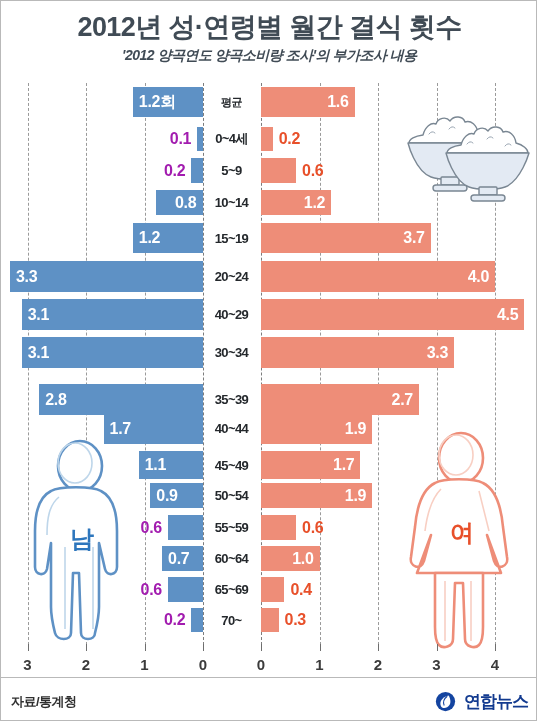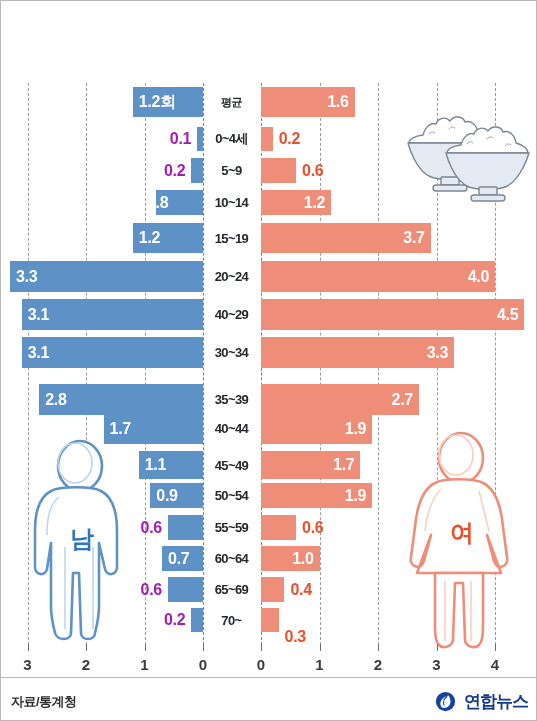--- a/index.html
+++ b/index.html
@@ -90,20 +90,24 @@
   .deco{position:absolute;}
   #bowls{left:404px;top:108px;width:128px;height:96px;}
   #male-fig{left:24px;top:438px;width:120px;height:216px;}
   #female-fig{left:404px;top:430px;width:116px;height:224px;}
 </style>
 </head>
 <body>
 
 <div id="infographic">
 
+  <div class="header">
+    <div class="title">2012년 성·연령별 월간 결식 횟수</div>
+    <div class="subtitle">'2012 양곡연도 양곡소비량 조사'의 부가조사 내용</div>
+  </div>
 
   <div class="plot" id="plot">
       <div class="gridline" style="left: 26.5px;"></div>
       <div class="gridline" style="left: 85px;"></div>
       <div class="gridline" style="left: 143.5px;"></div>
       <div class="gridline zero" style="left: 202px;"></div>
       <div class="gridline zero" style="left: 260px;"></div>
       <div class="gridline" style="left: 318.5px;"></div>
       <div class="gridline" style="left: 377px;"></div>
       <div class="gridline" style="left: 435.5px;"></div>
@@ -124,21 +128,21 @@
       </div>
       <div class="row" style="top: 75px; height: 25px;">
         <div class="bar male" style="left: 190.3px; width: 11.7px;"></div>
         <div class="val m outside-male" style="left: 144.3px; width: 40px; justify-content: flex-end;">0.2</div>
         <div class="cat">5~9</div>
         <div class="bar female" style="left: 260px; width: 35.1px;"></div>
         <div class="val f outside-female" style="left: 301.1px; width: 40px; justify-content: flex-start;">0.6</div>
       </div>
       <div class="row" style="top: 107px; height: 25px;">
         <div class="bar male" style="left: 155.2px; width: 46.8px;"></div>
-        <div class="val m inside" style="left: 146px; width: 36.8px;">0.8</div>
+        <div class="val m inside" style="left: 174px; width: 36.8px;">0.8</div>
         <div class="cat">10~14</div>
         <div class="bar female" style="left: 260px; width: 70.2px;"></div>
         <div class="val f inside" style="left: 264px; width: 60.2px;">1.2</div>
       </div>
       <div class="row" style="top: 140px; height: 30px;">
         <div class="bar male" style="left: 131.8px; width: 70.2px;"></div>
         <div class="val m inside" style="left: 137.8px; width: 60.2px;">1.2</div>
         <div class="cat">15~19</div>
         <div class="bar female" style="left: 260px; width: 169.65px;"></div>
         <div class="val f inside" style="left: 264px; width: 159.65px;">3.7</div>
@@ -211,21 +215,21 @@
         <div class="val m outside-male" style="left: 120.9px; width: 40px; justify-content: flex-end;">0.6</div>
         <div class="cat">65~69</div>
         <div class="bar female" style="left: 260px; width: 23.4px;"></div>
         <div class="val f outside-female" style="left: 289.4px; width: 40px; justify-content: flex-start;">0.4</div>
       </div>
       <div class="row" style="top: 525px; height: 24px;">
         <div class="bar male" style="left: 190.3px; width: 11.7px;"></div>
         <div class="val m outside-male" style="left: 144.3px; width: 40px; justify-content: flex-end;">0.2</div>
         <div class="cat">70~</div>
         <div class="bar female" style="left: 260px; width: 17.55px;"></div>
-        <div class="val f outside-female" style="left: 283.55px; width: 40px; justify-content: flex-start; margin-top: 17px;">0.3</div>
+        <div class="val f outside-female" style="left: 283.55px; width: 40px; justify-content: flex-start;">0.3</div>
       </div>
     </div>
 
   <svg class="deco" id="bowls" viewBox="0 0 128 96">
     <g fill="#e3eaf3" stroke="#7a8793" stroke-width="1.4" stroke-linejoin="round">
       <path d="M4 34 C4 30 10 27 18 26 C20 18 26 13 31 15 C33 9 41 7 45 12 C49 6 58 7 60 13 C66 11 72 16 73 24 C80 26 85 30 85 34 Z" fill="#ffffff"></path>
       <path d="M3 34 C3 34 10 62 26 68 C34 71 54 71 62 68 C78 62 86 34 86 34 Z"></path>
       <rect x="36" y="68" width="18" height="8" rx="1"></rect>
       <path d="M31 76 h28 a3 3 0 0 1 0 6 h-28 a3 3 0 0 1 0 -6 z"></path>
     </g>

